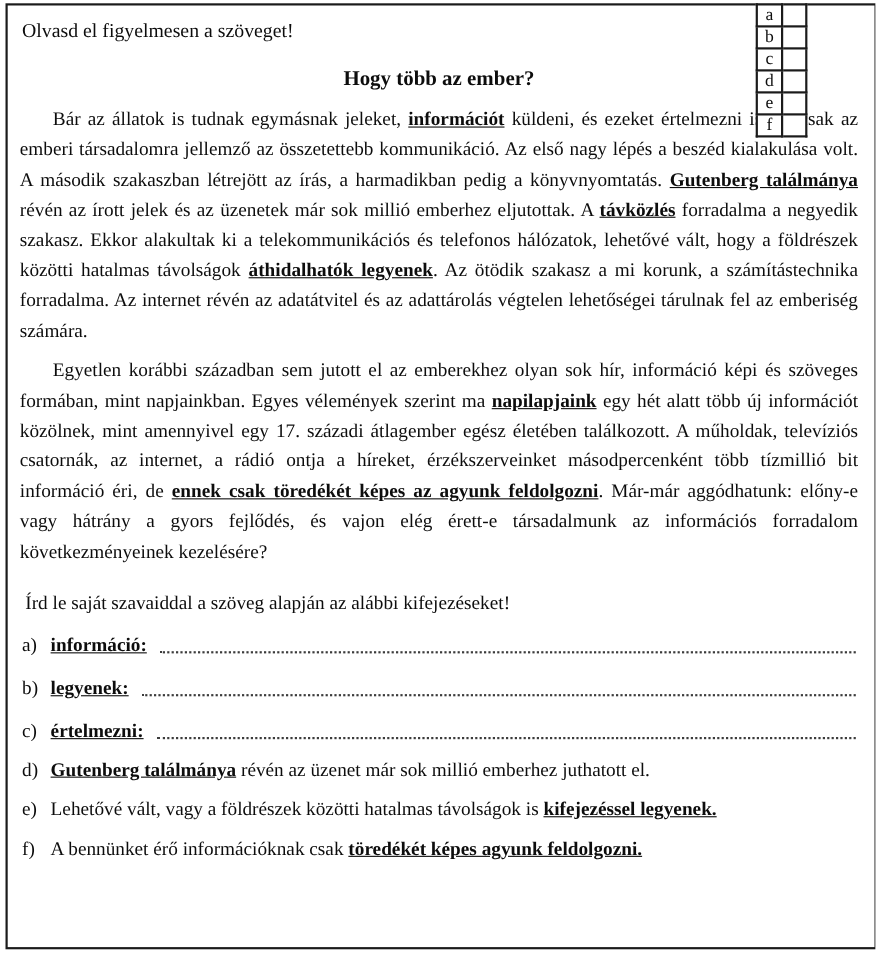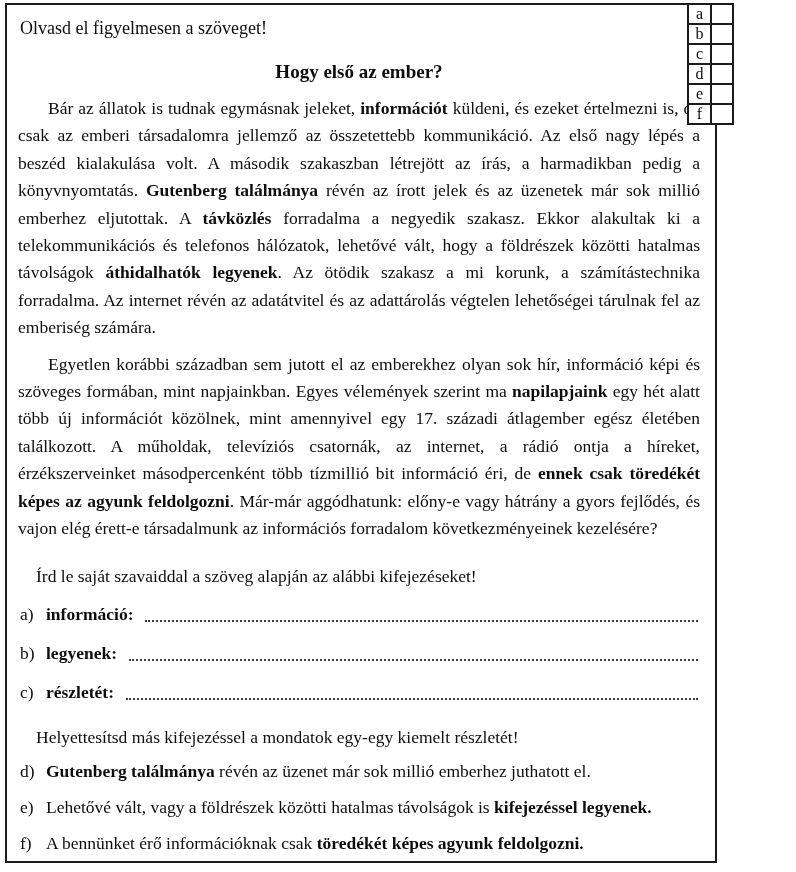--- a/index.html
+++ b/index.html
@@ -6,21 +6,21 @@
   html, body { background: #ffffff; }
   body {
     width: 796px; height: 872px;
     font-family: "Liberation Serif", serif;
     color: #0d0d0d;
   }
   .page { position: relative; width: 796px; height: 872px; background: #fff; overflow: hidden; }
 
   .main-box {
     position: absolute; left: 5px; top: 3px;
-    width: 712px; height: 860px;
+    width: 792px; height: 860px;
     border: 2px solid #1b1b1b;
     background: #fff;
     padding: 10px 15px 0 11px;
     overflow: hidden;
   }
 
   .read-instr { font-size: 18px; margin: 3px 0 0 2px; }
 
   .title {
     font-size: 19px; font-weight: bold;
@@ -28,23 +28,23 @@
     margin: 22px 0 12px 0;
   }
 
   .para {
     font-size: 17.5px;
     line-height: 27.4px;
     text-align: justify;
     text-indent: 30px;
     margin-top: 9px;
   }
-  .para b, .sent b, .term { font-weight: bold; }
+  .para b, .sent b, .term { font-weight: bold; text-decoration: underline; }
 
-  .task-instr { font-size: 17.5px; margin: 23px 0 0 18px; }
+  .task-instr { font-size: 17.5px; margin: 23px 0 0 5px; }
 
   .fill-row {
     display: flex; align-items: flex-end;
     font-size: 17.5px; line-height: 24px;
     margin: 15px 0 0 2px;
   }
   .fill-row .letter { flex: 0 0 26px; }
   .fill-row .term { margin-right: 4px; white-space: nowrap; }
   .dotline {
     flex: 1 1 auto;
@@ -77,21 +77,21 @@
 </style>
 </head>
 <body>
 
 <div class="page">
 
   <div class="main-box">
 
     <p class="read-instr">Olvasd el figyelmesen a szöveget!</p>
 
-    <h1 class="title">Hogy első az ember?</h1>
+    <h1 class="title">Hogy több az ember?</h1>
 
     <p class="para"><span>Bár az állatok is tudnak egymásnak jeleket, </span><b>információt</b><span> küldeni, és ezeket értelmezni is, de csak az emberi társadalomra jellemző az összetettebb kommunikáció. Az első nagy lépés a beszéd kialakulása volt. A második szakaszban létrejött az írás, a harmadikban pedig a könyvnyomtatás. </span><b>Gutenberg találmánya</b><span> révén az írott jelek és az üzenetek már sok millió emberhez eljutottak. A </span><b>távközlés</b><span> forradalma a negyedik szakasz. Ekkor alakultak ki a telekommunikációs és telefonos hálózatok, lehetővé vált, hogy a földrészek közötti hatalmas távolságok </span><b>áthidalhatók legyenek</b><span>. Az ötödik szakasz a mi korunk, a számítástechnika forradalma. Az internet révén az adatátvitel és az adattárolás végtelen lehetőségei tárulnak fel az emberiség számára.</span></p>
 
     <p class="para"><span>Egyetlen korábbi században sem jutott el az emberekhez olyan sok hír, információ képi és szöveges formában, mint napjainkban. Egyes vélemények szerint ma </span><b>napilapjaink</b><span> egy hét alatt több új információt közölnek, mint amennyivel egy 17. századi átlagember egész életében találkozott. A műholdak, televíziós csatornák, az internet, a rádió ontja a híreket, érzékszerveinket másodpercenként több tízmillió bit információ éri, de </span><b>ennek csak töredékét képes az agyunk feldolgozni</b><span>. Már-már aggódhatunk: előny-e vagy hátrány a gyors fejlődés, és vajon elég érett-e társadalmunk az információs forradalom következményeinek kezelésére?</span></p>
 
     <p class="task-instr">Írd le saját szavaiddal a szöveg alapján az alábbi kifejezéseket!</p>
 
     <div class="fill-row">
       <span class="letter">a)</span>
       <span class="term">információ:</span>
@@ -99,25 +99,24 @@
     </div>
 
     <div class="fill-row">
       <span class="letter">b)</span>
       <span class="term">legyenek:</span>
       <span class="dotline"></span>
     </div>
 
     <div class="fill-row">
       <span class="letter">c)</span>
-      <span class="term">részletét:</span>
+      <span class="term">értelmezni:</span>
       <span class="dotline"></span>
     </div>
 
-    <p class="task-instr">Helyettesítsd más kifejezéssel a mondatok egy-egy kiemelt részletét!</p>
 
     <div class="sent-row">
       <span class="letter">d)</span>
       <span class="sent"><b>Gutenberg találmánya</b><span> révén az üzenet már sok millió emberhez juthatott el.</span></span>
     </div>
 
     <div class="sent-row">
       <span class="letter">e)</span>
       <span class="sent"><span>Lehetővé vált, vagy a földrészek közötti hatalmas távolságok is </span><b>kifejezéssel legyenek.</b></span>
     </div>

